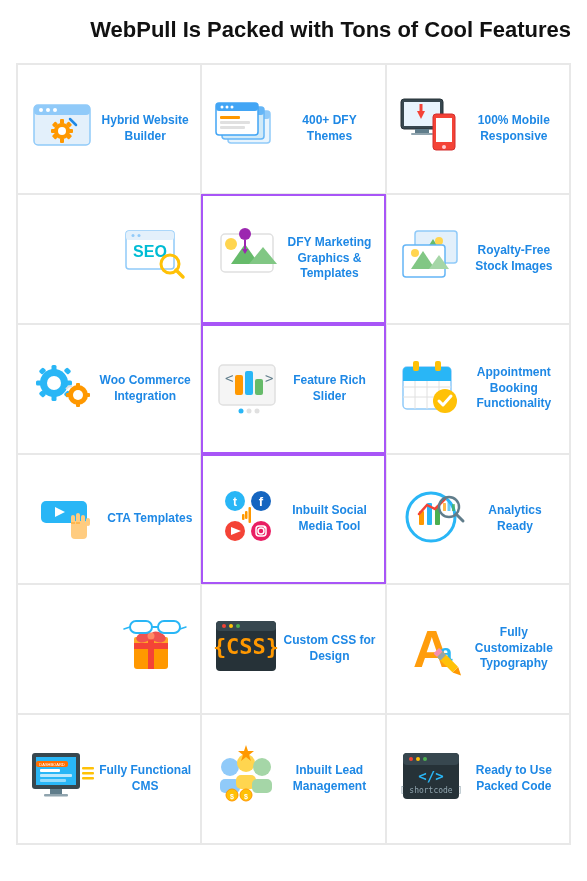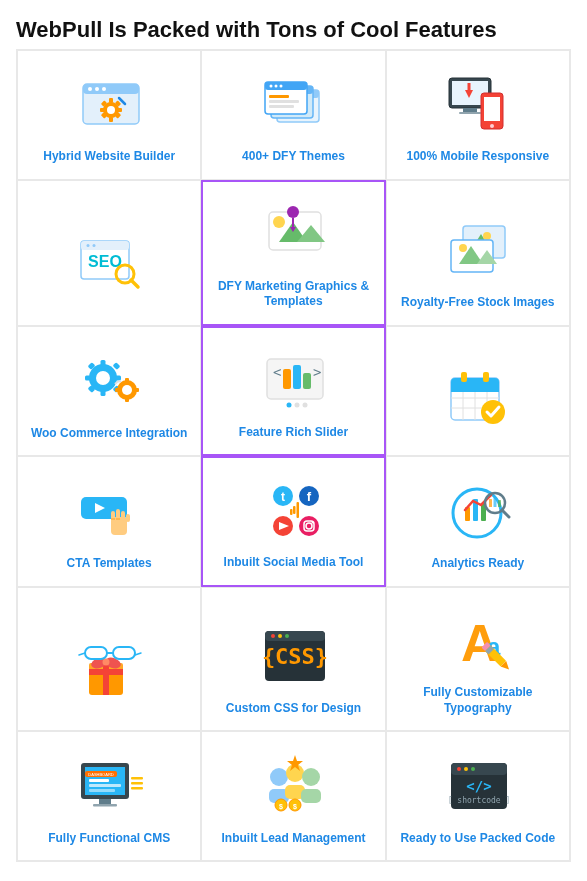--- a/index.html
+++ b/index.html
@@ -6,34 +6,34 @@
     body {
       font-family: Arial, sans-serif;
       background: #fff;
       width: 587px;
       padding: 16px;
     }
     h1 {
       font-size: 22px;
       font-weight: 900;
       color: #111;
-      text-align: left;
-      margin-bottom: 4px;
+      text-align: right;
+      margin-bottom: 18px;
       line-height: 1.3;
     }
     .grid {
       display: grid;
       grid-template-columns: repeat(3, 1fr);
       gap: 0;
       border: 1px solid #e8e8e8;
     }
     .cell {
       border: 1px solid #e8e8e8;
       display: flex;
-      flex-direction: column;
+      flex-direction: row;
       align-items: center;
       justify-content: flex-end;
       padding: 14px 8px 14px;
       text-align: center;
       position: relative;
       min-height: 130px;
     }
     .cell.purple-border {
       border: 2px solid #a855f7;
     }
@@ -250,20 +250,21 @@
         <line x1="8" y1="38" x2="56" y2="38" stroke="#e0e0e0" stroke-width="1"></line>
         <line x1="8" y1="48" x2="56" y2="48" stroke="#e0e0e0" stroke-width="1"></line>
         <line x1="20" y1="32" x2="20" y2="60" stroke="#e0e0e0" stroke-width="1"></line>
         <line x1="32" y1="32" x2="32" y2="60" stroke="#e0e0e0" stroke-width="1"></line>
         <line x1="44" y1="32" x2="44" y2="60" stroke="#e0e0e0" stroke-width="1"></line>
 
         <circle cx="50" cy="52" r="12" fill="#ffc107"></circle>
         <polyline points="44,52 48,56 56,47" stroke="#fff" stroke-width="3" fill="none" stroke-linecap="round" stroke-linejoin="round"></polyline>
       </svg>
     </div>
+    <span class="cell-label">Appointment Booking Functionality</span>
   </div>
 
   <div class="cell">
     <div class="icon-wrap">
       <svg width="72" height="72" viewBox="0 0 72 72">
 
         <rect x="6" y="22" width="46" height="22" rx="5" fill="#29b6f6"></rect>
         <polygon points="20,28 20,38 30,33" fill="#fff"></polygon>
 
         <g transform="translate(32, 34)">

